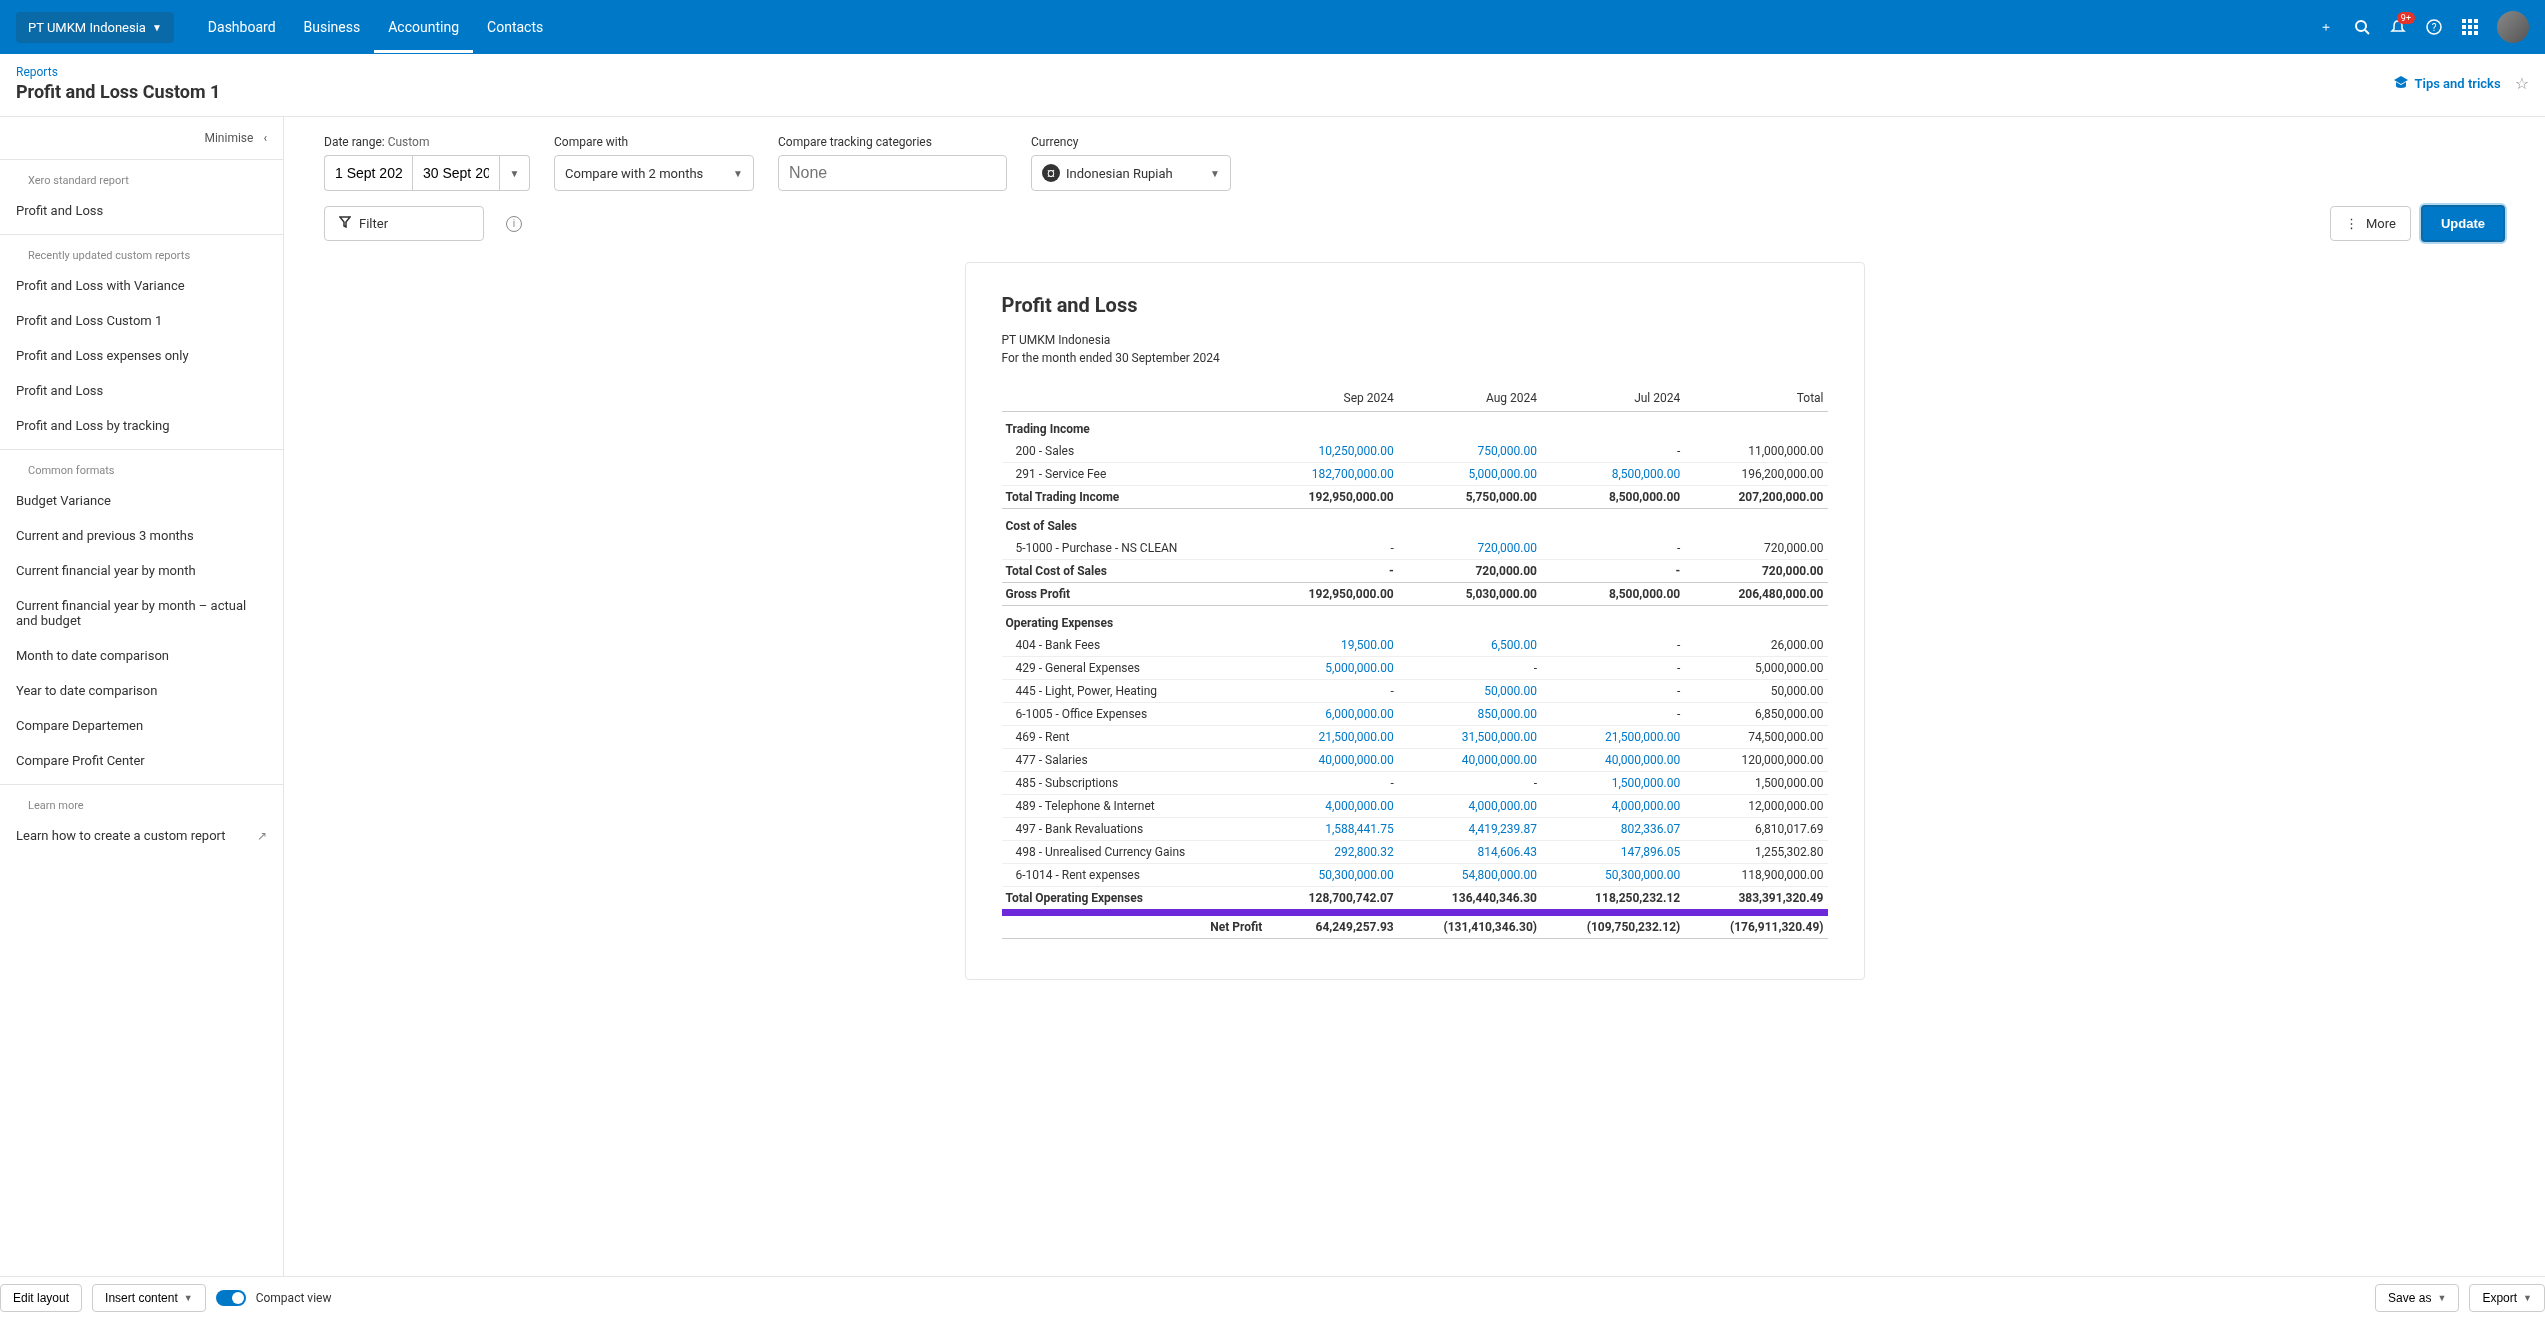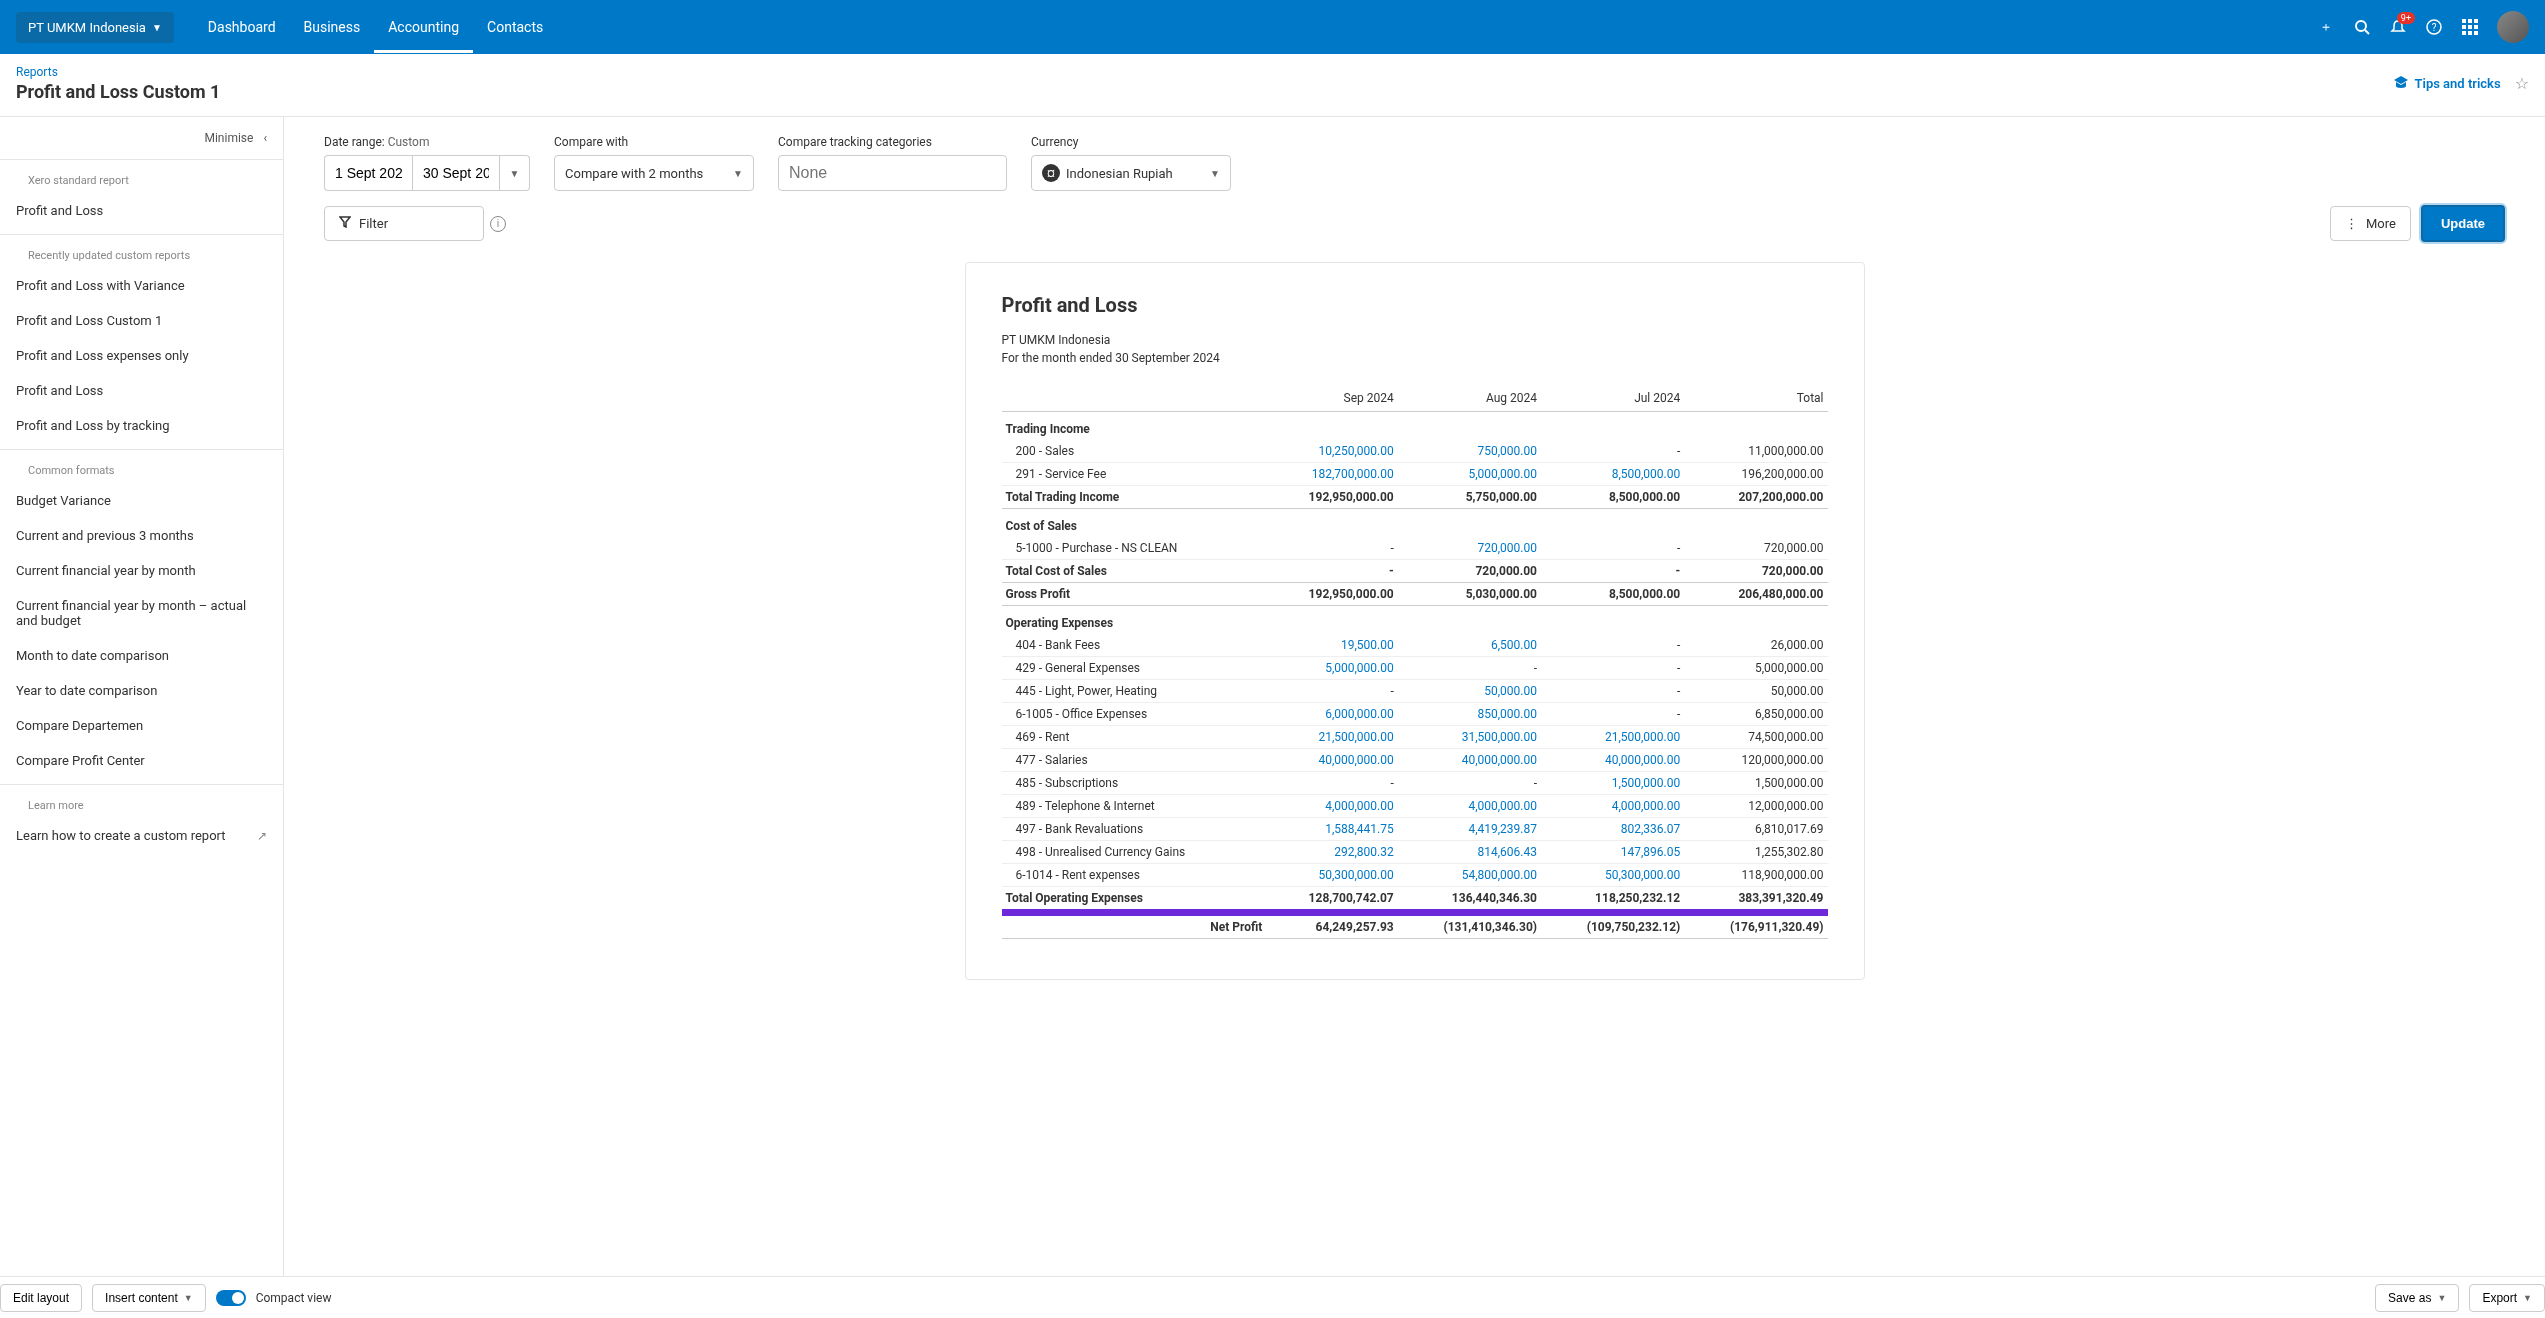--- a/index.html
+++ b/index.html
@@ -52,21 +52,21 @@
   .date-caret { border:1px solid #ccc; border-left:none; border-radius:0 4px 4px 0; width:30px; height:36px; display:flex; align-items:center; justify-content:center; cursor:pointer; color:#666; font-size:10px;}
   .select-box { border:1px solid #ccc; border-radius:4px; padding:0 10px; height:36px; display:flex; align-items:center; justify-content:space-between; min-width:200px; cursor:pointer; font-size:13px; gap:10px;}
   .select-box .caret { color:#666; font-size:10px;}
   .select-box.currency { min-width:200px;}
   .select-box .cur-icon { width:18px; height:18px; border-radius:50%; background:#333; color:#fff; font-size:11px; display:flex; align-items:center; justify-content:center; margin-right:6px;}
   .select-box.compare { min-width:200px;}
   .select-box.track input { border:none; outline:none; font-size:16px; width:100%; }
   .select-box.track { min-width:200px;}
 
   .actions-row { display:flex; justify-content:space-between; align-items:center; margin-bottom: 20px;}
-  .actions-left { display:flex; align-items:center; gap:6px;}
+  .actions-left { display:flex; align-items:center; gap:22px;}
   .filter-btn { border:1px solid #ccc; border-radius:4px; padding:9px 40px 9px 14px; display:flex; align-items:center; gap:8px; cursor:pointer; font-size:13px; min-width:160px;}
   .info-icon { width:16px; height:16px; border-radius:50%; border:1px solid #888; color:#888; display:flex; align-items:center; justify-content:center; font-size:10px; cursor:pointer;}
   .actions-right { display:flex; align-items:center; gap:10px;}
   .more-btn { border:1px solid #ccc; border-radius:4px; padding:9px 14px; display:flex; align-items:center; gap:8px; cursor:pointer; font-size:13px;}
   .update-btn { background:#0078c8; color:#fff; border:2px solid #0a6aa8; border-radius:4px; padding:9px 18px; font-size:13px; font-weight:600; cursor:pointer; box-shadow: 0 0 0 2px rgba(0,120,200,0.3);}
 
   
   .report-card { border:1px solid #e5e5e5; border-radius:4px; padding: 30px 36px 40px; max-width: 900px; margin: 0 auto;}
   .report-title { font-size: 20px; font-weight:700; margin-bottom:14px;}
   .report-sub { font-size:12px; color:#333; line-height:1.5; margin-bottom:18px;}

